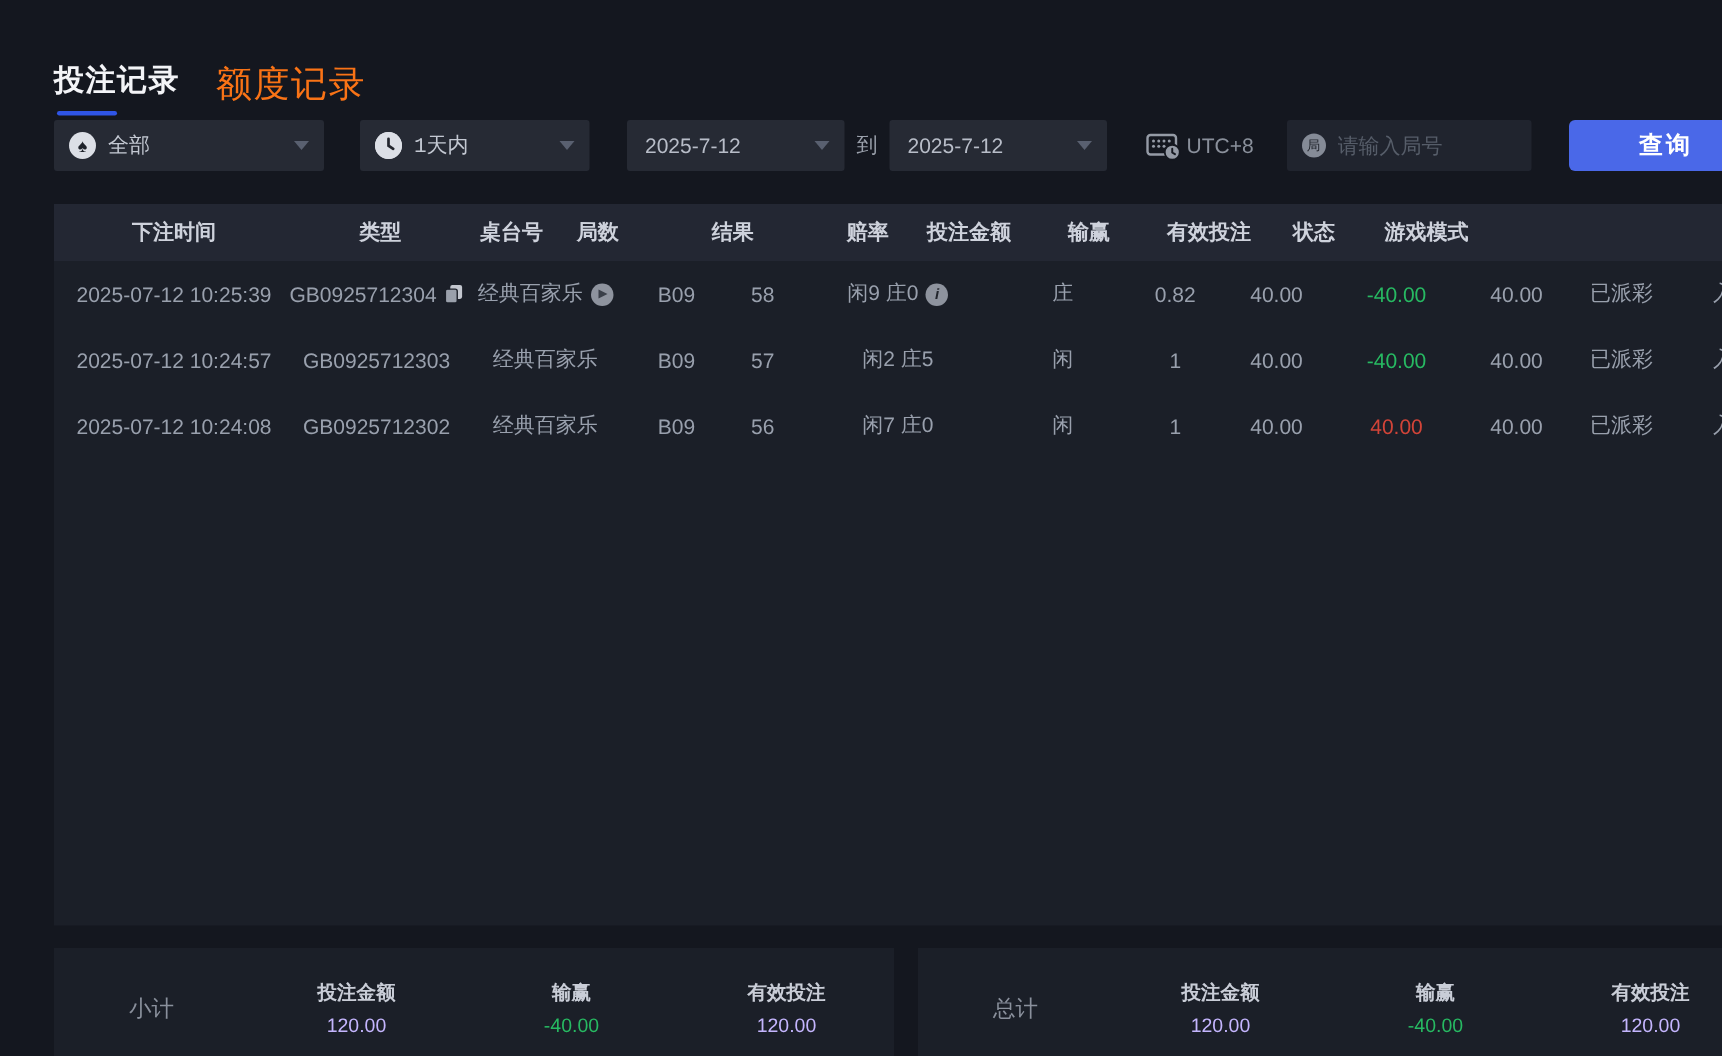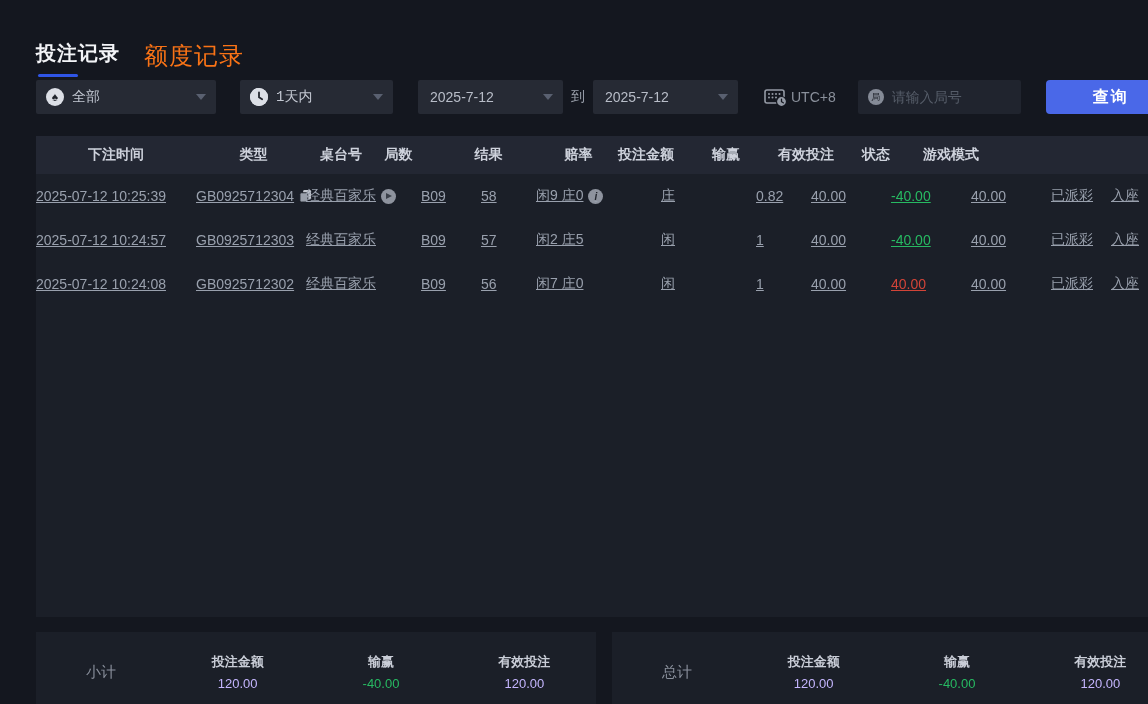--- a/index.html
+++ b/index.html
@@ -62,22 +62,22 @@
 
   
   .table { position:absolute; left:36px; top:136px; width:1165px; height:481px; background:#1b1f28; }
   .thead { display:flex; height:38px; background:#232733; }
   .th {
     display:flex; align-items:center; justify-content:center;
     color:#ced2dc; font-size:14px; font-weight:700;
   }
   .trow { display:flex; height:44px; }
   .td {
-    display:flex; align-items:center; justify-content:flex-start;
-    color:#99a0ad; font-size:14px; white-space:nowrap;text-decoration:underline;
+    display:flex; align-items:center; justify-content:center;
+    color:#99a0ad; font-size:14px; white-space:nowrap;
   }
   .td.green { color:#27b962; }
   .td.red { color:#d24438; }
   .mini-ic {
     width:15px; height:15px; border-radius:50%; background:#8e939e;
     display:inline-flex; align-items:center; justify-content:center;
     color:#23262e; margin-left:5px; flex:none; cursor:pointer;
   }
   .mini-ic.play::before {
     content:""; width:0; height:0; margin-left:1px;

